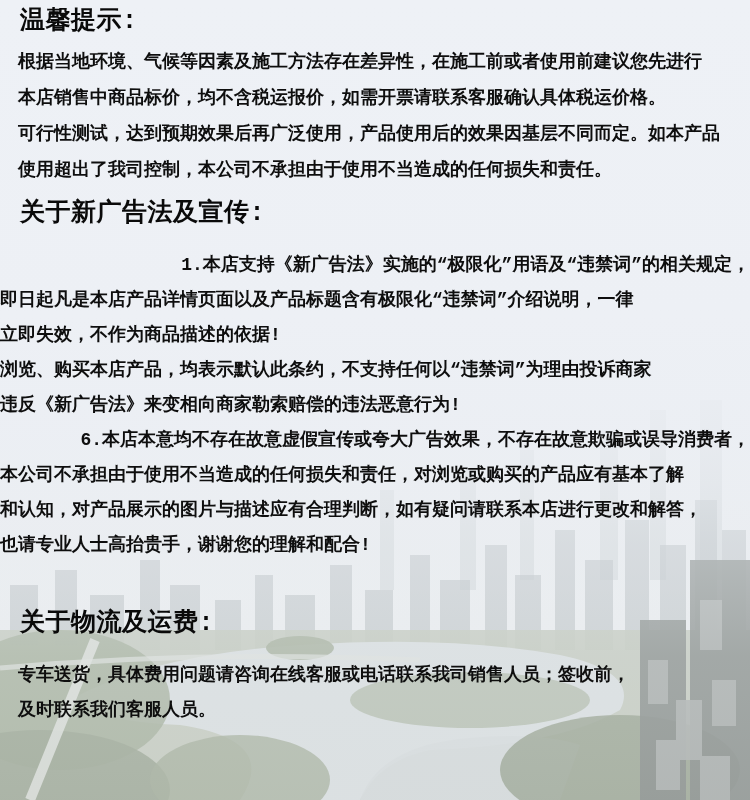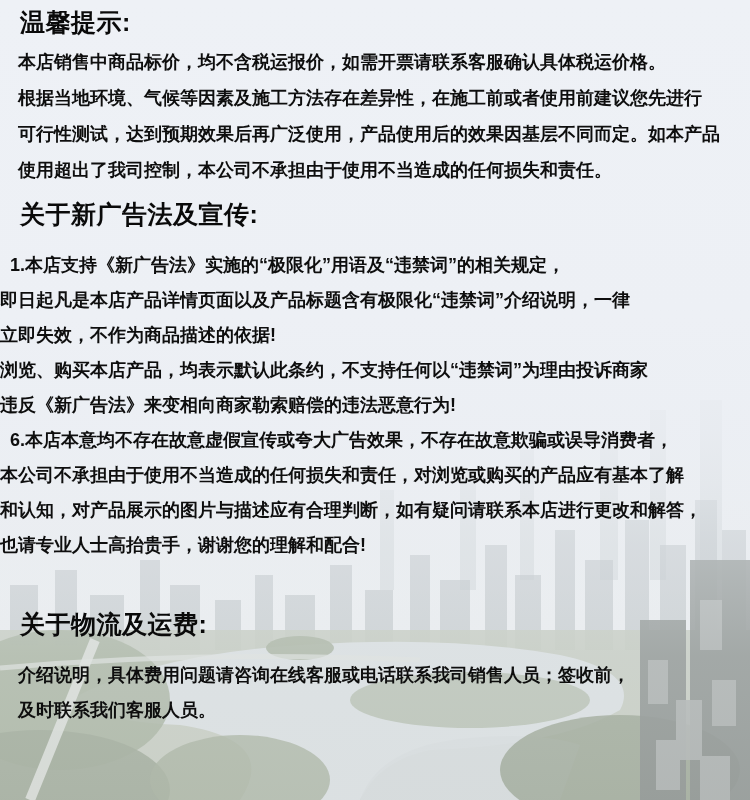--- a/index.html
+++ b/index.html
@@ -19,20 +19,21 @@
     position: absolute;
     inset: 0;
     width: 750px;
     height: 800px;
     display: block;
   }
   .content {
     position: absolute;
     inset: 0;
     z-index: 2;
+    font-family: Liberation Mono, monospace;
   }
   .heading {
     position: absolute;
     left: 20px;
     font-size: 25px;
     font-weight: bold;
     line-height: 1.15;
     letter-spacing: 0.5px;
     white-space: nowrap;
     color: #0a0a0a;
@@ -41,21 +42,21 @@
     position: absolute;
     left: 0;
     right: 0;
     font-size: 18px;
     font-weight: bold;
     color: #0e0e0e;
   }
   .para .line { line-height: 36px; padding-left: 18px; white-space: nowrap; }
   .list .line { line-height: 35px; white-space: nowrap; }
   .para3 .line { line-height: 35px; }
-  .list .num  { padding-left: 10px; }
+  .list .num  { padding-left: 10px; text-align: right; }
   .list .cont { }
   #h-tips      { top: 8px; }
   #p-tips      { top: 44px; }
   #h-adlaw     { top: 200px; }
   #list-adlaw  { top: 248px; }
   #h-logistics { top: 610px; }
   #p-logistics { top: 658px; }
 </style>
 </head>
 <body>
@@ -141,22 +142,22 @@
     </g>
 
     <rect x="0" y="0" width="750" height="800" fill="url(#fade)"></rect>
   </svg>
 
   <div class="content">
 
     <div class="heading" id="h-tips">温馨提示:</div>
 
     <div class="para" id="p-tips">
+      <div class="line">根据当地环境、气候等因素及施工方法存在差异性，在施工前或者使用前建议您先进行</div>
       <div class="line">本店销售中商品标价，均不含税运报价，如需开票请联系客服确认具体税运价格。</div>
-      <div class="line">根据当地环境、气候等因素及施工方法存在差异性，在施工前或者使用前建议您先进行</div>
       <div class="line">可行性测试，达到预期效果后再广泛使用，产品使用后的效果因基层不同而定。如本产品</div>
       <div class="line">使用超出了我司控制，本公司不承担由于使用不当造成的任何损失和责任。</div>
     </div>
 
     <div class="heading" id="h-adlaw">关于新广告法及宣传:</div>
 
     <div class="list" id="list-adlaw">
       <div>
         <div class="line num">1.本店支持《新广告法》实施的“极限化”用语及“违禁词”的相关规定，</div>
         <div class="line cont">即日起凡是本店产品详情页面以及产品标题含有极限化“违禁词”介绍说明，一律</div>
@@ -170,18 +171,18 @@
         <div class="line num">6.本店本意均不存在故意虚假宣传或夸大广告效果，不存在故意欺骗或误导消费者，</div>
         <div class="line cont">本公司不承担由于使用不当造成的任何损失和责任，对浏览或购买的产品应有基本了解</div>
         <div class="line cont">和认知，对产品展示的图片与描述应有合理判断，如有疑问请联系本店进行更改和解答，</div>
         <div class="line cont">也请专业人士高抬贵手，谢谢您的理解和配合!</div>
       </div>
     </div>
 
     <div class="heading" id="h-logistics">关于物流及运费:</div>
 
     <div class="para para3" id="p-logistics">
-      <div class="line">介绍说明，具体费用问题请咨询在线客服或电话联系我司销售人员；签收前，</div>
+      <div class="line">专车送货，具体费用问题请咨询在线客服或电话联系我司销售人员；签收前，</div>
       <div class="line">及时联系我们客服人员。</div>
     </div>
 
   </div>
 </div>
 
 </body></html>

